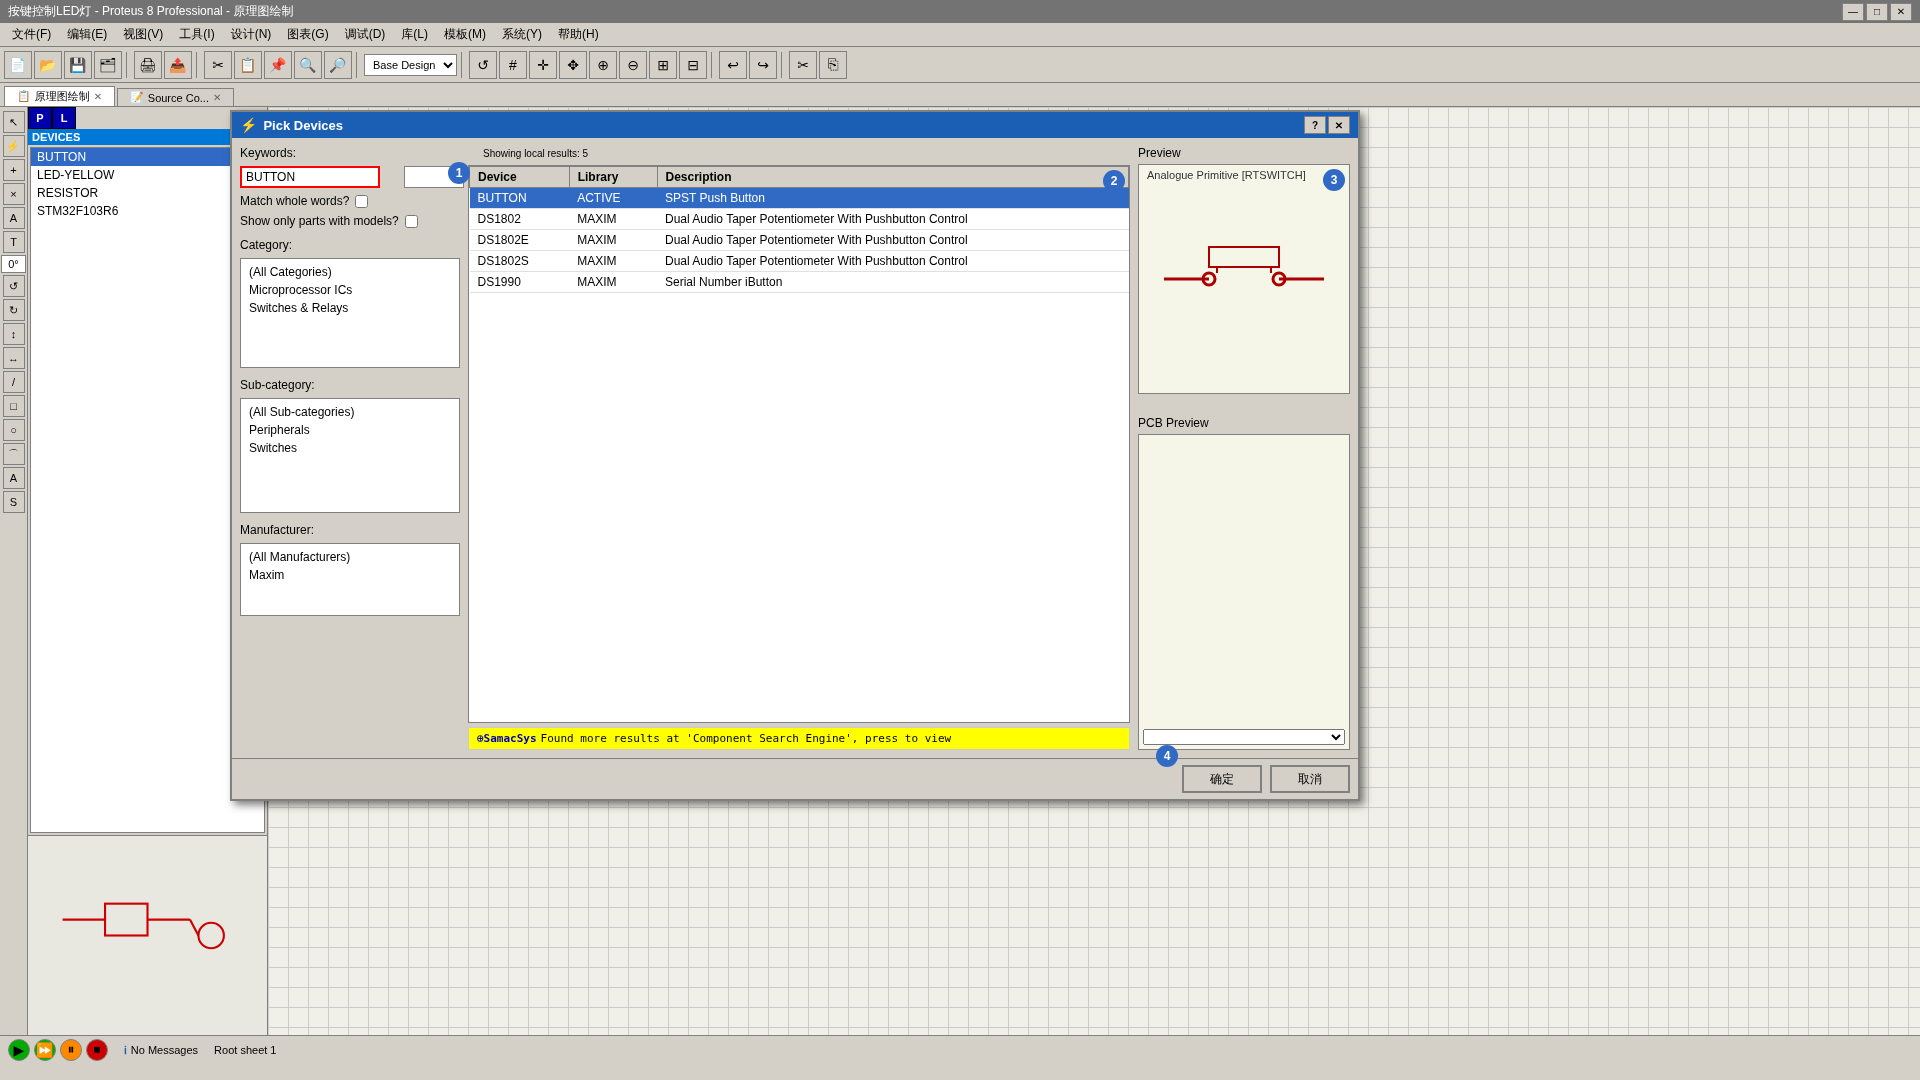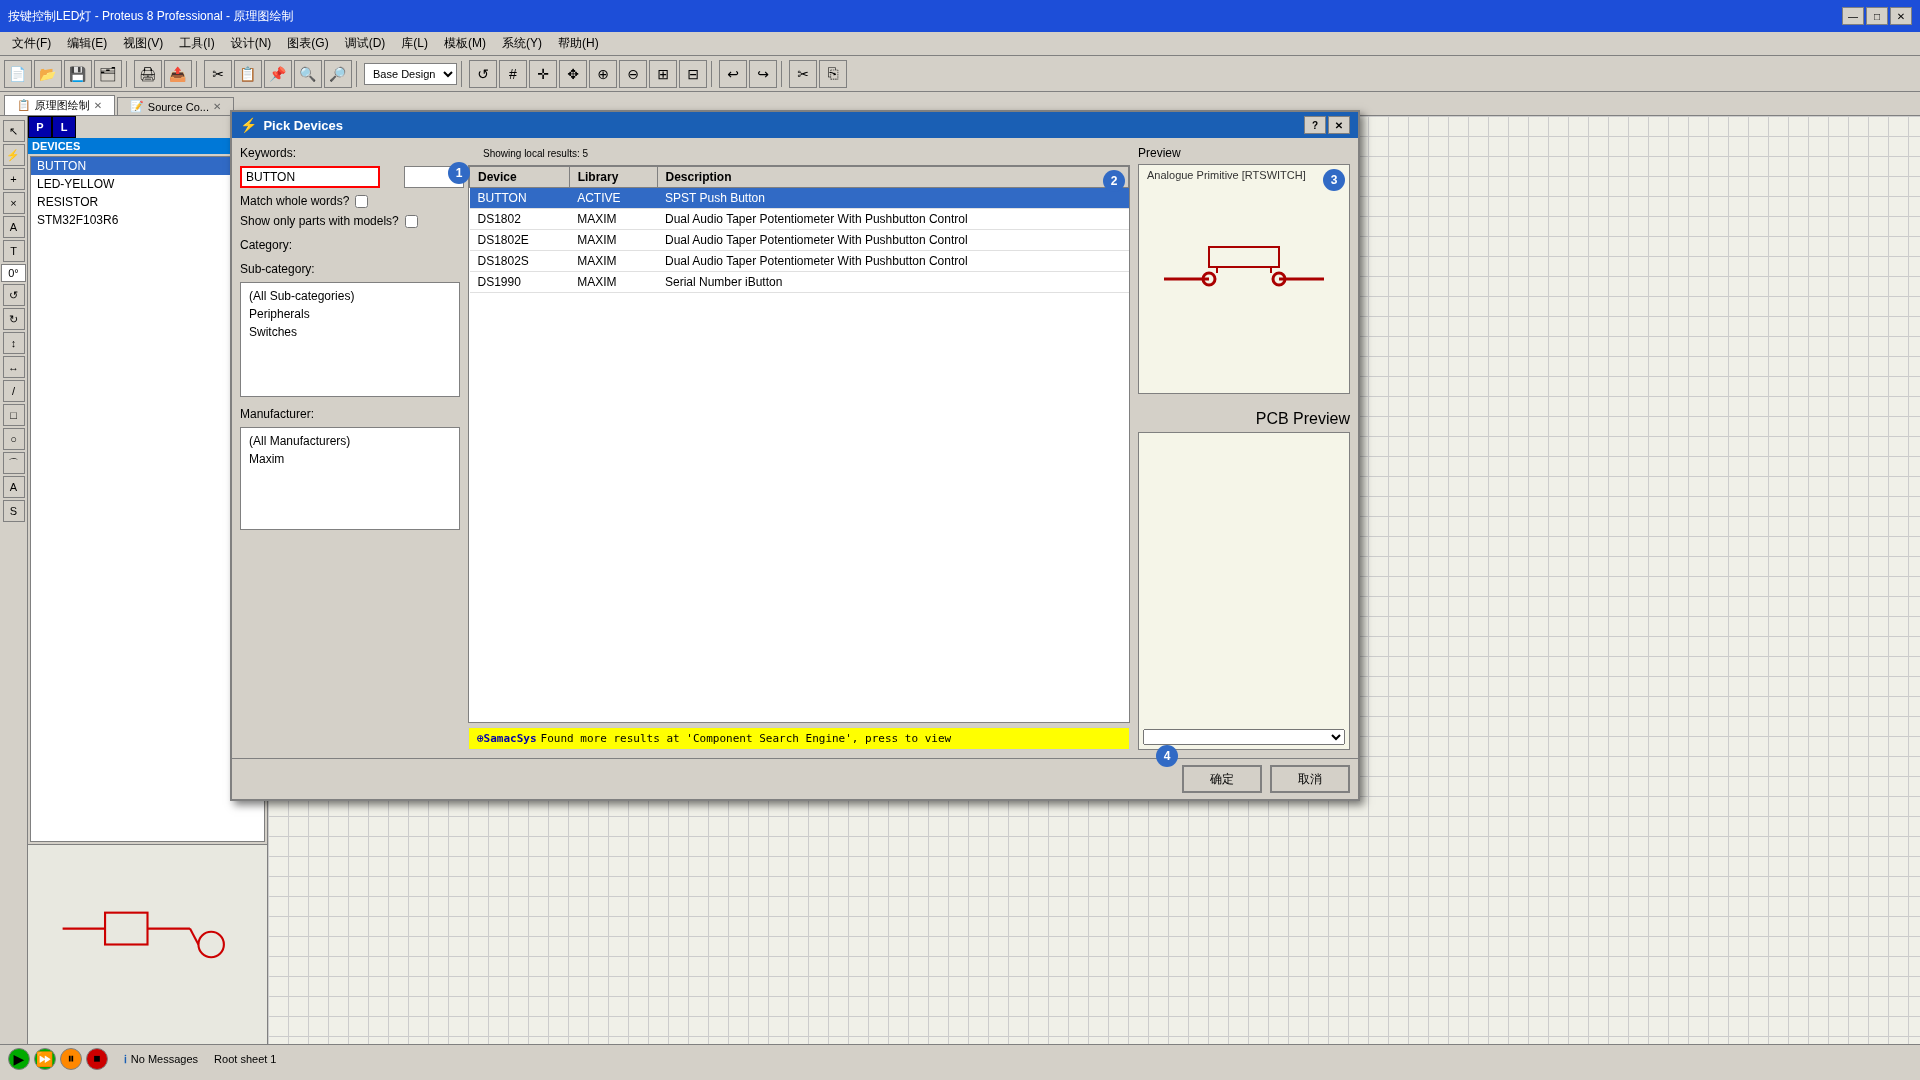--- a/index.html
+++ b/index.html
@@ -1,19 +1,19 @@
 <!DOCTYPE html>
 <html><head>
   <meta charset="utf-8">
   <style>
     * { box-sizing: border-box; margin: 0; padding: 0; }
     body { font-family: 'Segoe UI', Tahoma, sans-serif; font-size: 12px; background: #d4d0c8; overflow: hidden; width: 1920px; height: 1080px; }
 
     
-    .title-bar { background: #1d4ed8; color: white; height: 32px; display: flex; align-items: center; padding: 0 8px; font-size: 12px; }
+    .title-bar { background: #737373; color: white; height: 23px; display: flex; align-items: center; padding: 0 8px; font-size: 12px; }
     .title-bar-text { flex: 1; }
     .title-bar-btns { display: flex; gap: 2px; }
     .title-bar-btn { width: 22px; height: 18px; background: #d4d0c8; border: 1px solid #808080; font-size: 10px; display: flex; align-items: center; justify-content: center; cursor: pointer; color: #000; }
 
     
     .menu-bar { background: #d4d0c8; height: 24px; display: flex; align-items: center; padding: 0 4px; border-bottom: 1px solid #808080; }
     .menu-item { padding: 2px 8px; font-size: 12px; cursor: pointer; }
 
     
     .toolbar { background: #d4d0c8; height: 36px; display: flex; align-items: center; padding: 2px 4px; border-bottom: 1px solid #808080; gap: 2px; }
@@ -80,21 +80,21 @@
     .results-table td { border-bottom: 1px solid #e0e0e0; padding: 3px 8px; font-size: 12px; cursor: pointer; }
     .results-table tr.selected td { background: #316ac5; color: white; }
     .samacsys-bar { background: #ffff00; border: 1px solid #ccc; padding: 4px 8px; font-size: 11px; font-family: monospace; display: flex; align-items: center; gap: 4px; }
 
     
     .modal-right { width: 212px; display: flex; flex-direction: column; gap: 4px; }
     .preview-label { font-size: 12px; }
     .preview-box { background: #f5f5e8; border: 1px solid #808080; height: 230px; display: flex; align-items: center; justify-content: center; position: relative; }
     .preview-title { position: absolute; top: 4px; left: 8px; font-size: 11px; color: #333; }
     .preview-svg { }
-    .pcb-preview-label { font-size: 16px; margin-top: 12px; text-align: right; }
+    .pcb-preview-label { font-size: 12px; margin-top: 18px; }
     .pcb-preview-box { background: #f5f5e8; border: 1px solid #808080; flex: 1; min-height: 180px; }
 
     
     .modal-footer { display: flex; justify-content: flex-end; padding: 6px 8px; gap: 8px; border-top: 1px solid #808080; background: #d4d0c8; }
     .modal-action-btn { width: 80px; height: 28px; background: #d4d0c8; border: 2px solid #808080; font-size: 12px; cursor: pointer; display: flex; align-items: center; justify-content: center; }
 
     
     .badge { width: 22px; height: 22px; border-radius: 50%; background: #316ac5; color: white; font-size: 12px; font-weight: bold; display: flex; align-items: center; justify-content: center; position: absolute; }
 
     .angle-display { border: 1px solid #808080; background: white; padding: 2px 6px; font-size: 11px; }
@@ -273,30 +273,35 @@
         <div class="checkbox-row">
           <label>Match whole words?</label>
           <input type="checkbox" style="">
         </div>
         <div class="checkbox-row">
           <label>Show only parts with models?</label>
           <input type="checkbox" style="">
         </div>
 
         <div class="section-label">Category:</div>
+        <div class="list-box" style="height:110px;">
+          <div class="list-box-item">(All Categories)</div>
+          <div class="list-box-item">Microprocessor ICs</div>
+          <div class="list-box-item">Switches &amp; Relays</div>
+        </div>
 
         <div class="section-label">Sub-category:</div>
         <div class="list-box" style="height:115px;">
           <div class="list-box-item">(All Sub-categories)</div>
           <div class="list-box-item">Peripherals</div>
           <div class="list-box-item">Switches</div>
         </div>
 
         <div class="section-label">Manufacturer:</div>
-        <div class="list-box" style="height:103px;">
+        <div class="list-box" style="height:73px;">
           <div class="list-box-item">(All Manufacturers)</div>
           <div class="list-box-item">Maxim</div>
         </div>
 
       </div>
 
       <div class="modal-center">
         <div class="results-header">Showing local results: 5</div>
 
         <div class="results-table" style="position:relative;">

